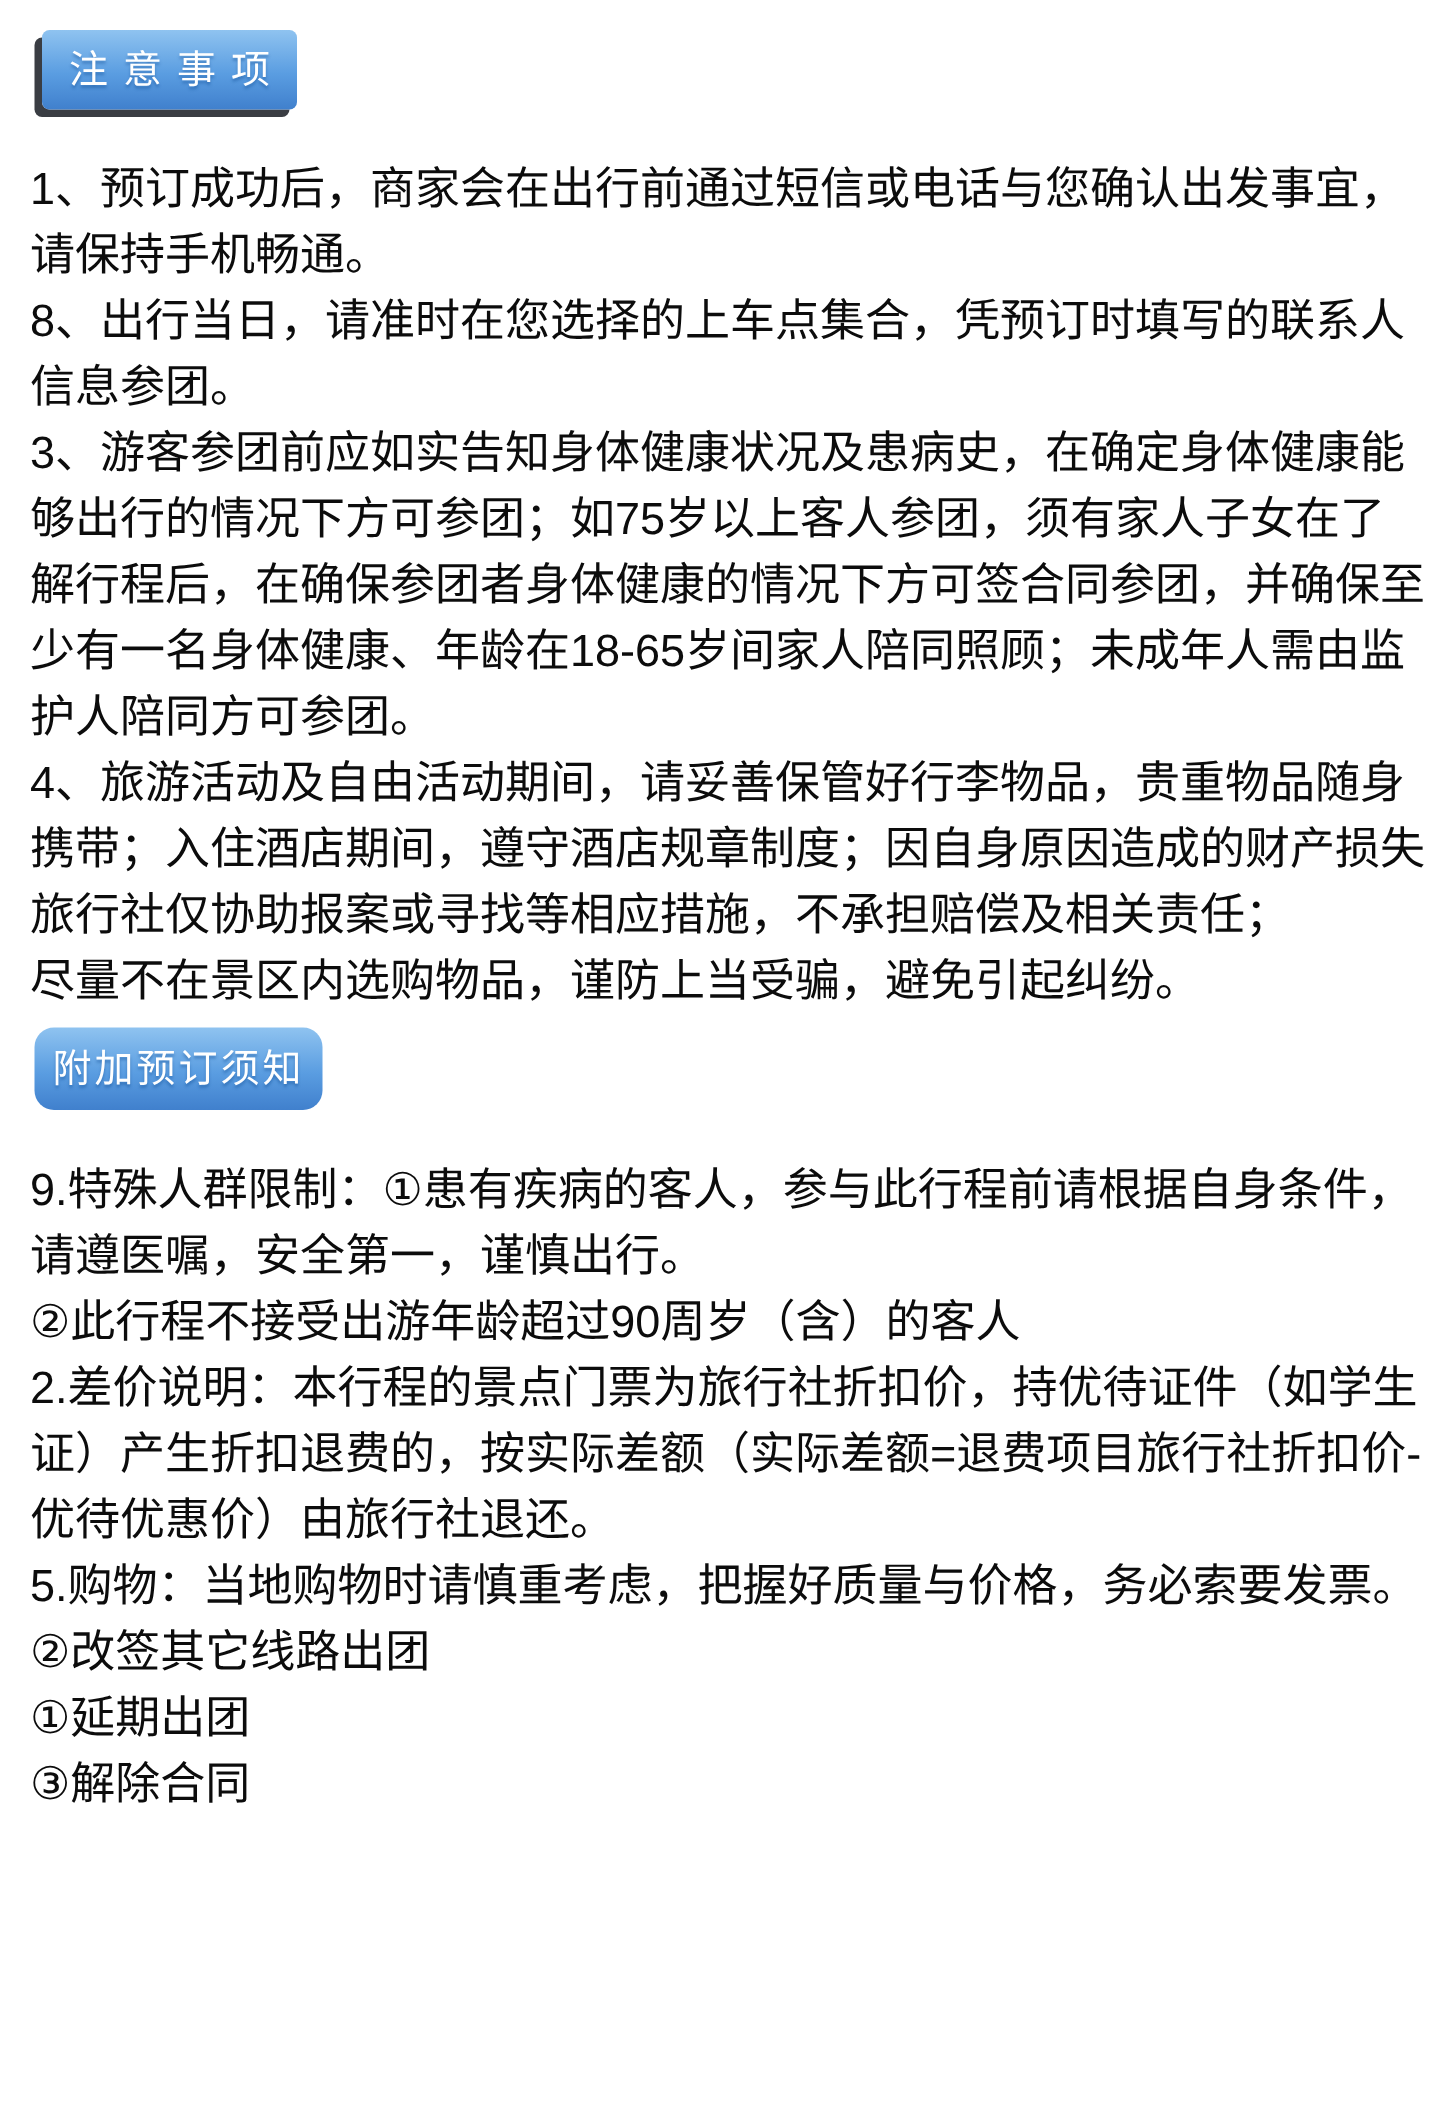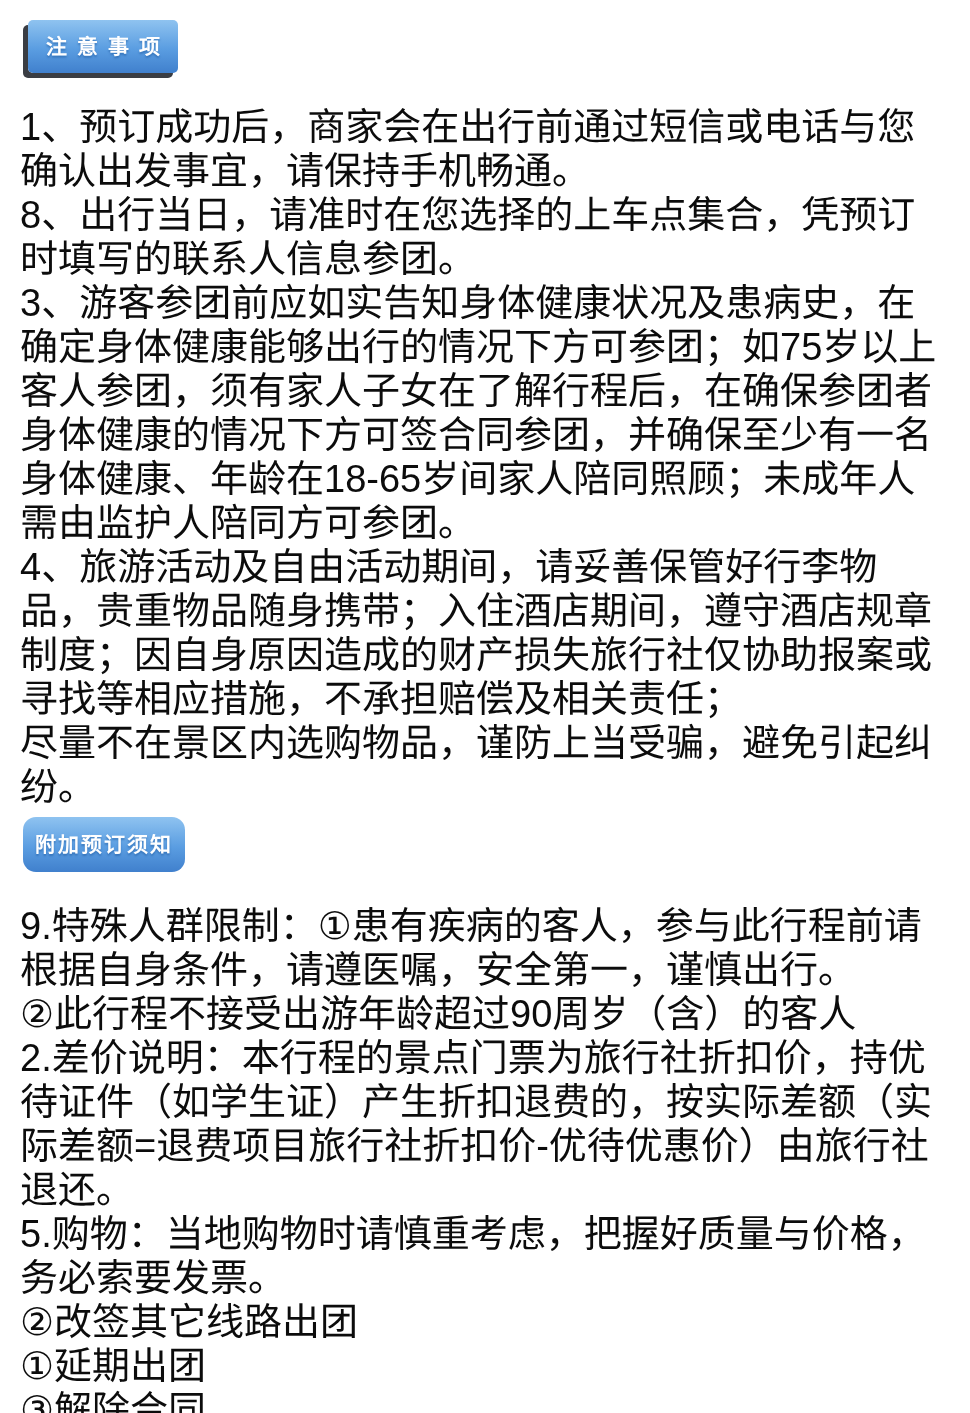--- a/index.html
+++ b/index.html
@@ -16,22 +16,22 @@
     overflow: hidden;
   }
   .page {
     position: absolute;
     inset: 0;
   }
   
   .badge {
     display: inline-block;
     color: #ffffff;
-    font-weight: bold;
-    font-size: 21px;
+    font-weight: normal;
+    font-size: 26px;
     background: linear-gradient(180deg, #8fc3f0 0%, #5a9de1 55%, #4080cd 100%);
     text-shadow: 0 2px 2px rgba(18, 77, 148, 0.45);
     white-space: nowrap;
   }
   .badge-notice {
     margin: 20px 0 0 28px;
     height: 53px;
     line-height: 53px;
     padding: 0 8px 0 18px;
     letter-spacing: 10px;
@@ -43,21 +43,21 @@
     height: 55px;
     line-height: 55px;
     padding: 0 12px;
     letter-spacing: 2px;
     border-radius: 13px;
   }
   
   .section-content {
     margin: 32px 18px 0 20px;
     width: 932px;
-    font-size: 38px;
+    font-size: 30px;
     line-height: 44px;
     word-break: break-all;
     text-align: left;
   }
   .section-content p {
     margin: 0;
     padding: 0;
   }
 </style>
 </head>

